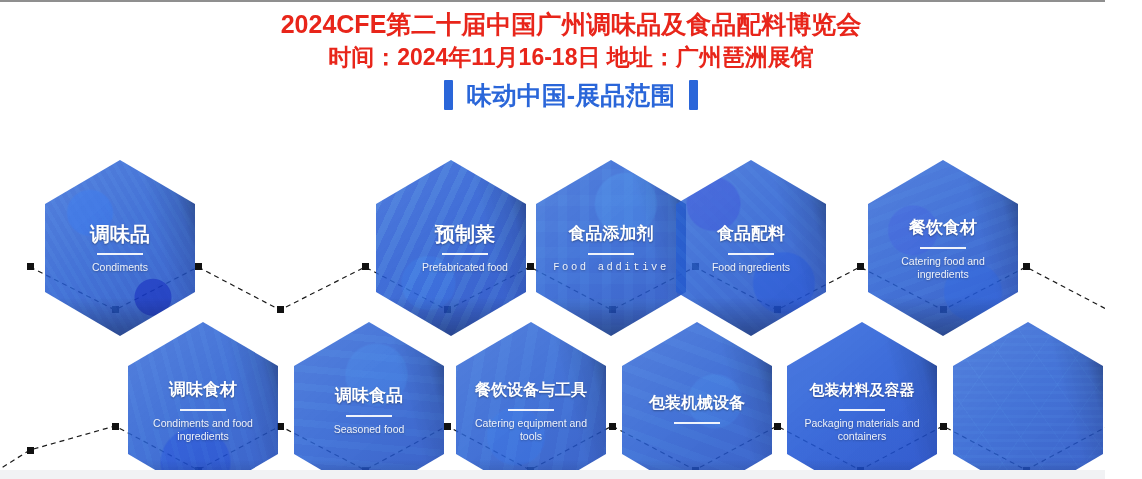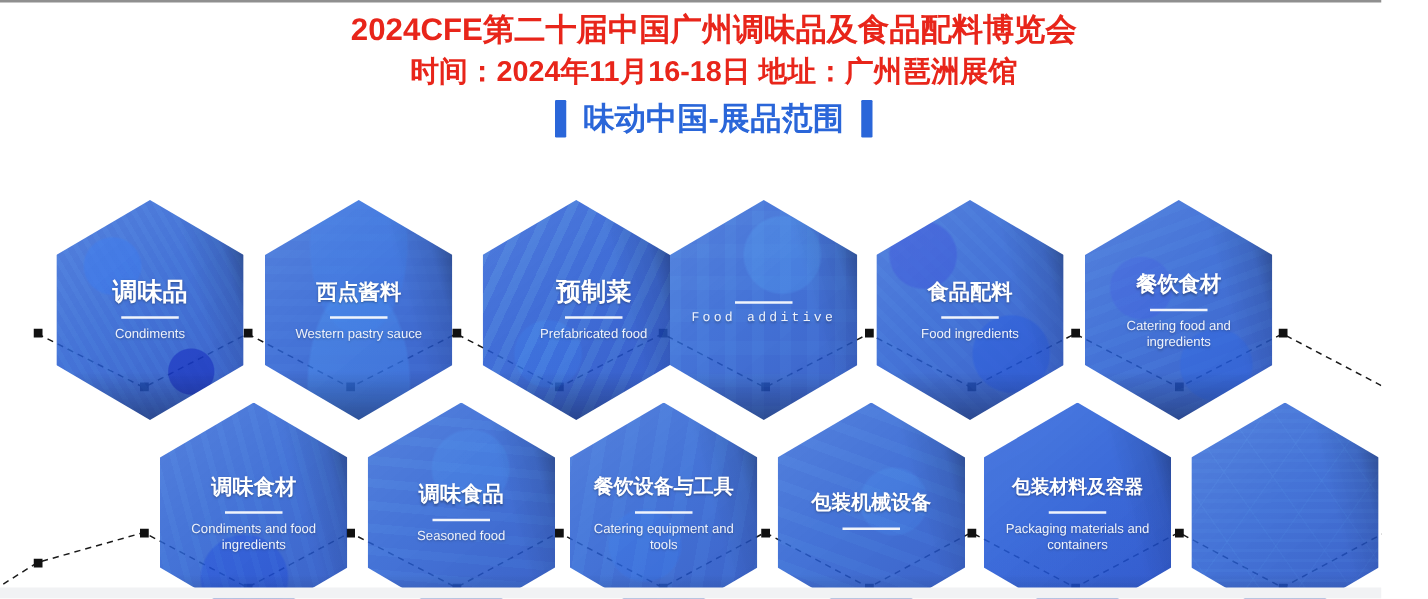--- a/index.html
+++ b/index.html
@@ -218,53 +218,44 @@
     <div class="shade"></div>
     <div class="tex tex-a"></div>
     <div class="shadow-edge"></div>
     <div class="inner">
       <div class="cn">调味品</div>
       <div class="rule"></div>
       <div class="en">Condiments</div>
     </div>
   </div>
 
-  <div class="hex small-cn" style="left:212px; top:160px;">
-    <div class="shade"></div>
-    <div class="tex tex-b"></div>
-    <div class="shadow-edge"></div>
-    <div class="inner">
-      <div class="cn">西点酱料</div>
-      <div class="rule"></div>
-      <div class="en">Western pastry sauce</div>
-    </div>
-  </div>
-
-  <div class="hex" style="left:386px; top:160px;padding-left:28px;">
+
+  <div class="hex" style="left:376px; top:160px;padding-left:28px;">
     <div class="shade"></div>
     <div class="tex tex-c"></div>
     <div class="shadow-edge"></div>
     <div class="inner">
       <div class="cn">预制菜</div>
       <div class="rule"></div>
       <div class="en">Prefabricated food</div>
     </div>
   </div>
 
   <div class="hex small-cn" style="left:536px; top:160px;">
     <div class="shade"></div>
     <div class="tex tex-d"></div>
     <div class="shadow-edge"></div>
     <div class="inner">
+      <div class="cn">食品添加剂</div>
       <div class="rule"></div>
       <div class="en spaced">Food additive</div>
     </div>
   </div>
 
-  <div class="hex small-cn" style="left:701px; top:160px;">
+  <div class="hex small-cn" style="left:676px; top:160px;">
     <div class="shade"></div>
     <div class="tex tex-e"></div>
     <div class="shadow-edge"></div>
     <div class="inner">
       <div class="cn">食品配料</div>
       <div class="rule"></div>
       <div class="en">Food ingredients</div>
     </div>
   </div>
 

